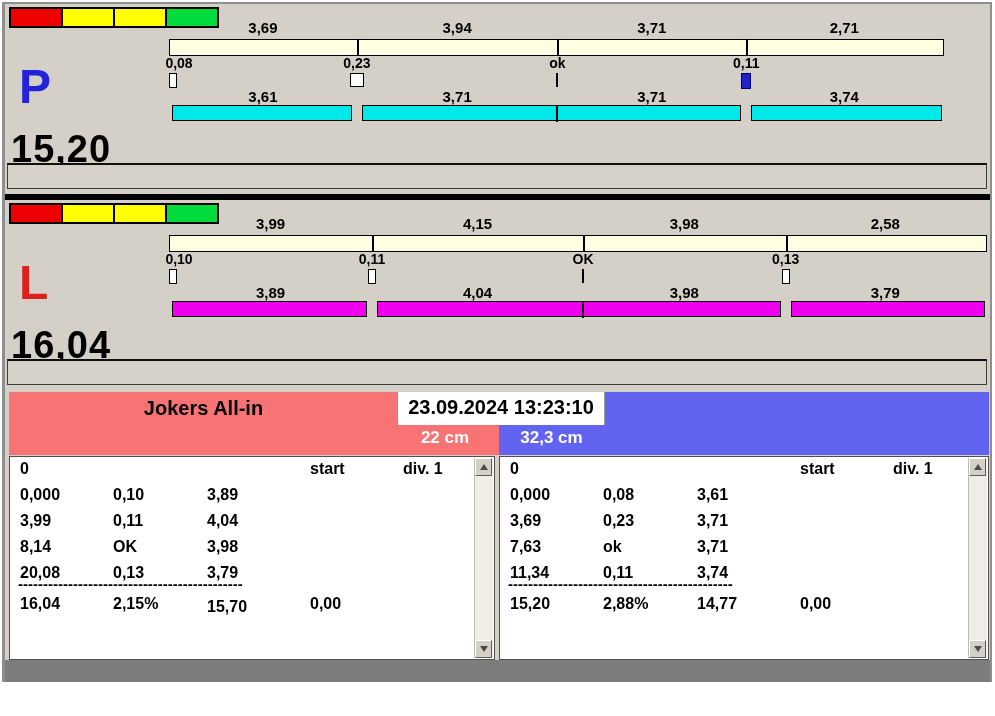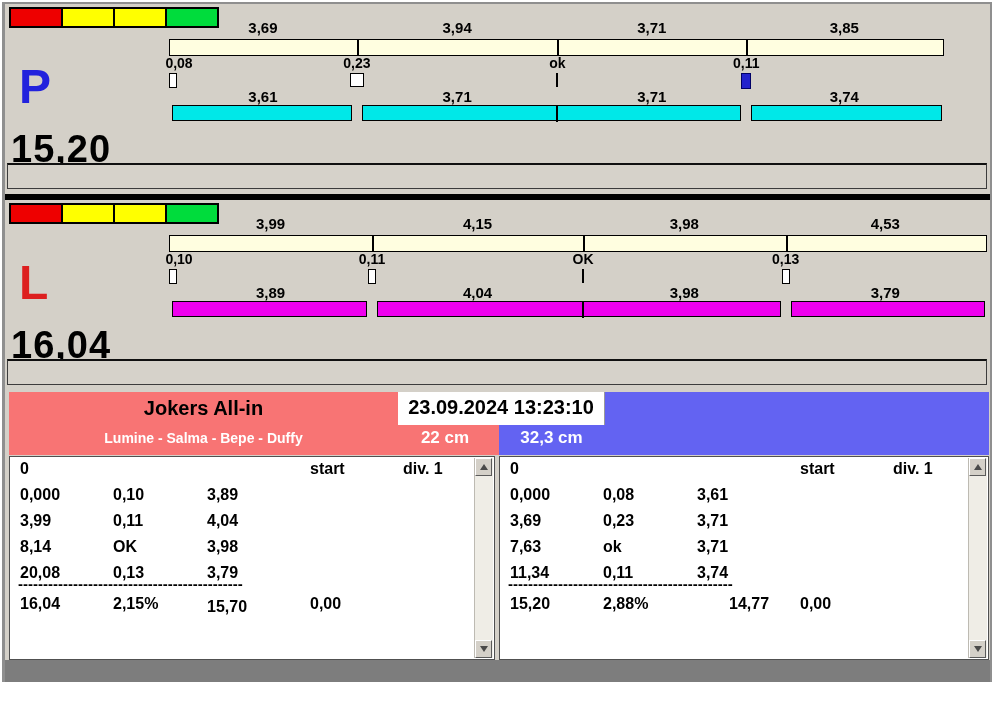--- a/index.html
+++ b/index.html
@@ -74,21 +74,21 @@
 
     <div class="lane lane-p">
       <div class="strip"><i style="background: rgb(238, 0, 0);"></i><i style="background: rgb(255, 255, 0);"></i><i style="background: rgb(255, 255, 0);"></i><i style="background: rgb(0, 220, 60);"></i></div>
       <div class="lane-letter" style="color: rgb(34, 34, 221);">P</div>
       <div class="lane-total">15,20</div>
       <div class="bars" style="width: 773.267px;">
         <div class="row top-labels">
             <span class="bar-label" style="left: 93.9221px;">3,69</span>
             <span class="bar-label" style="left: 288.13px;">3,94</span>
             <span class="bar-label" style="left: 482.846px;">3,71</span>
-            <span class="bar-label" style="left: 675.272px;">3,85</span>
+            <span class="bar-label" style="left: 675.272px;">2,71</span>
           </div>
         <div class="row top-bar" style="background: rgb(255, 254, 224);">
             <i class="bar-tick" style="left: 186.844px;"></i>
             <i class="bar-tick" style="left: 387.415px;"></i>
             <i class="bar-tick" style="left: 576.278px;"></i>
           </div>
         <div class="row marker-labels">
             <span class="marker-label" style="left: 10px;">0,08</span>
             <span class="marker-label" style="left: 187.844px;">0,23</span>
             <span class="marker-label" style="left: 388.415px;">ok</span>
@@ -121,21 +121,21 @@
 
     <div class="lane lane-l">
       <div class="strip"><i style="background: rgb(238, 0, 0);"></i><i style="background: rgb(255, 255, 0);"></i><i style="background: rgb(255, 255, 0);"></i><i style="background: rgb(0, 220, 60);"></i></div>
       <div class="lane-letter" style="color: rgb(221, 31, 31);">L</div>
       <div class="lane-total">16,04</div>
       <div class="bars" style="width: 816px;">
         <div class="row top-labels">
             <span class="bar-label" style="left: 101.491px;">3,99</span>
             <span class="bar-label" style="left: 308.544px;">4,15</span>
             <span class="bar-label" style="left: 515.342px;">3,98</span>
-            <span class="bar-label" style="left: 716.289px;">4,53</span>
+            <span class="bar-label" style="left: 716.289px;">2,58</span>
           </div>
         <div class="row top-bar" style="background: rgb(255, 254, 224);">
             <i class="bar-tick" style="left: 201.983px;"></i>
             <i class="bar-tick" style="left: 413.105px;"></i>
             <i class="bar-tick" style="left: 615.579px;"></i>
           </div>
         <div class="row marker-labels">
             <span class="marker-label" style="left: 10px;">0,10</span>
             <span class="marker-label" style="left: 202.983px;">0,11</span>
             <span class="marker-label" style="left: 414.105px;">OK</span>
@@ -160,21 +160,20 @@
             <div class="bseg" style="left: 621.579px; width: 192.421px; background: rgb(238, 0, 238);"></div>
             <i class="bar-tick" style="left: 413.105px;"></i>
           </div>
       </div>
       <div class="track"></div>
     </div>
 
     <div class="headers">
       <div class="team-header left" id="hdr-left" style="background: rgb(248, 116, 116);">
         <div class="team-name">Jokers All-in</div>
-        <div class="team-players">Lumine - Salma - Bepe - Duffy</div>
         <div class="dist-chip">22 cm</div>
       </div>
       <div class="team-header right" id="hdr-right" style="background: rgb(99, 99, 242);">
         <div class="dist-chip">32,3 cm</div>
       </div>
       <div class="datetime-box">23.09.2024 13:23:10</div>
     </div>
 
     <div class="gtable left" id="tbl-left">
       <div class="vscroll">
@@ -226,19 +225,19 @@
         <span class="tcell" style="left: 197px; top: 54px;">3,71</span>
         <span class="tcell" style="left: 10px; top: 80px;">7,63</span>
         <span class="tcell" style="left: 103px; top: 80px;">ok</span>
         <span class="tcell" style="left: 197px; top: 80px;">3,71</span>
         <span class="tcell" style="left: 10px; top: 106px;">11,34</span>
         <span class="tcell" style="left: 103px; top: 106px;">0,11</span>
         <span class="tcell" style="left: 197px; top: 106px;">3,74</span>
         <div class="dashline">---------------------------------------------</div>
         <span class="tcell" style="left: 10px; top: 137px;">15,20</span>
         <span class="tcell" style="left: 103px; top: 137px;">2,88%</span>
-        <span class="tcell" style="left: 197px; top: 137px; margin-left: 32px;">14,77</span>
+        <span class="tcell" style="left: 197px; top: 137px;">14,77</span>
         <span class="tcell" style="left: 300px; top: 137px;">0,00</span>
       </div>
 
     <div class="footer-bar"></div>
   </div>
 </div>
 
 </body></html>

